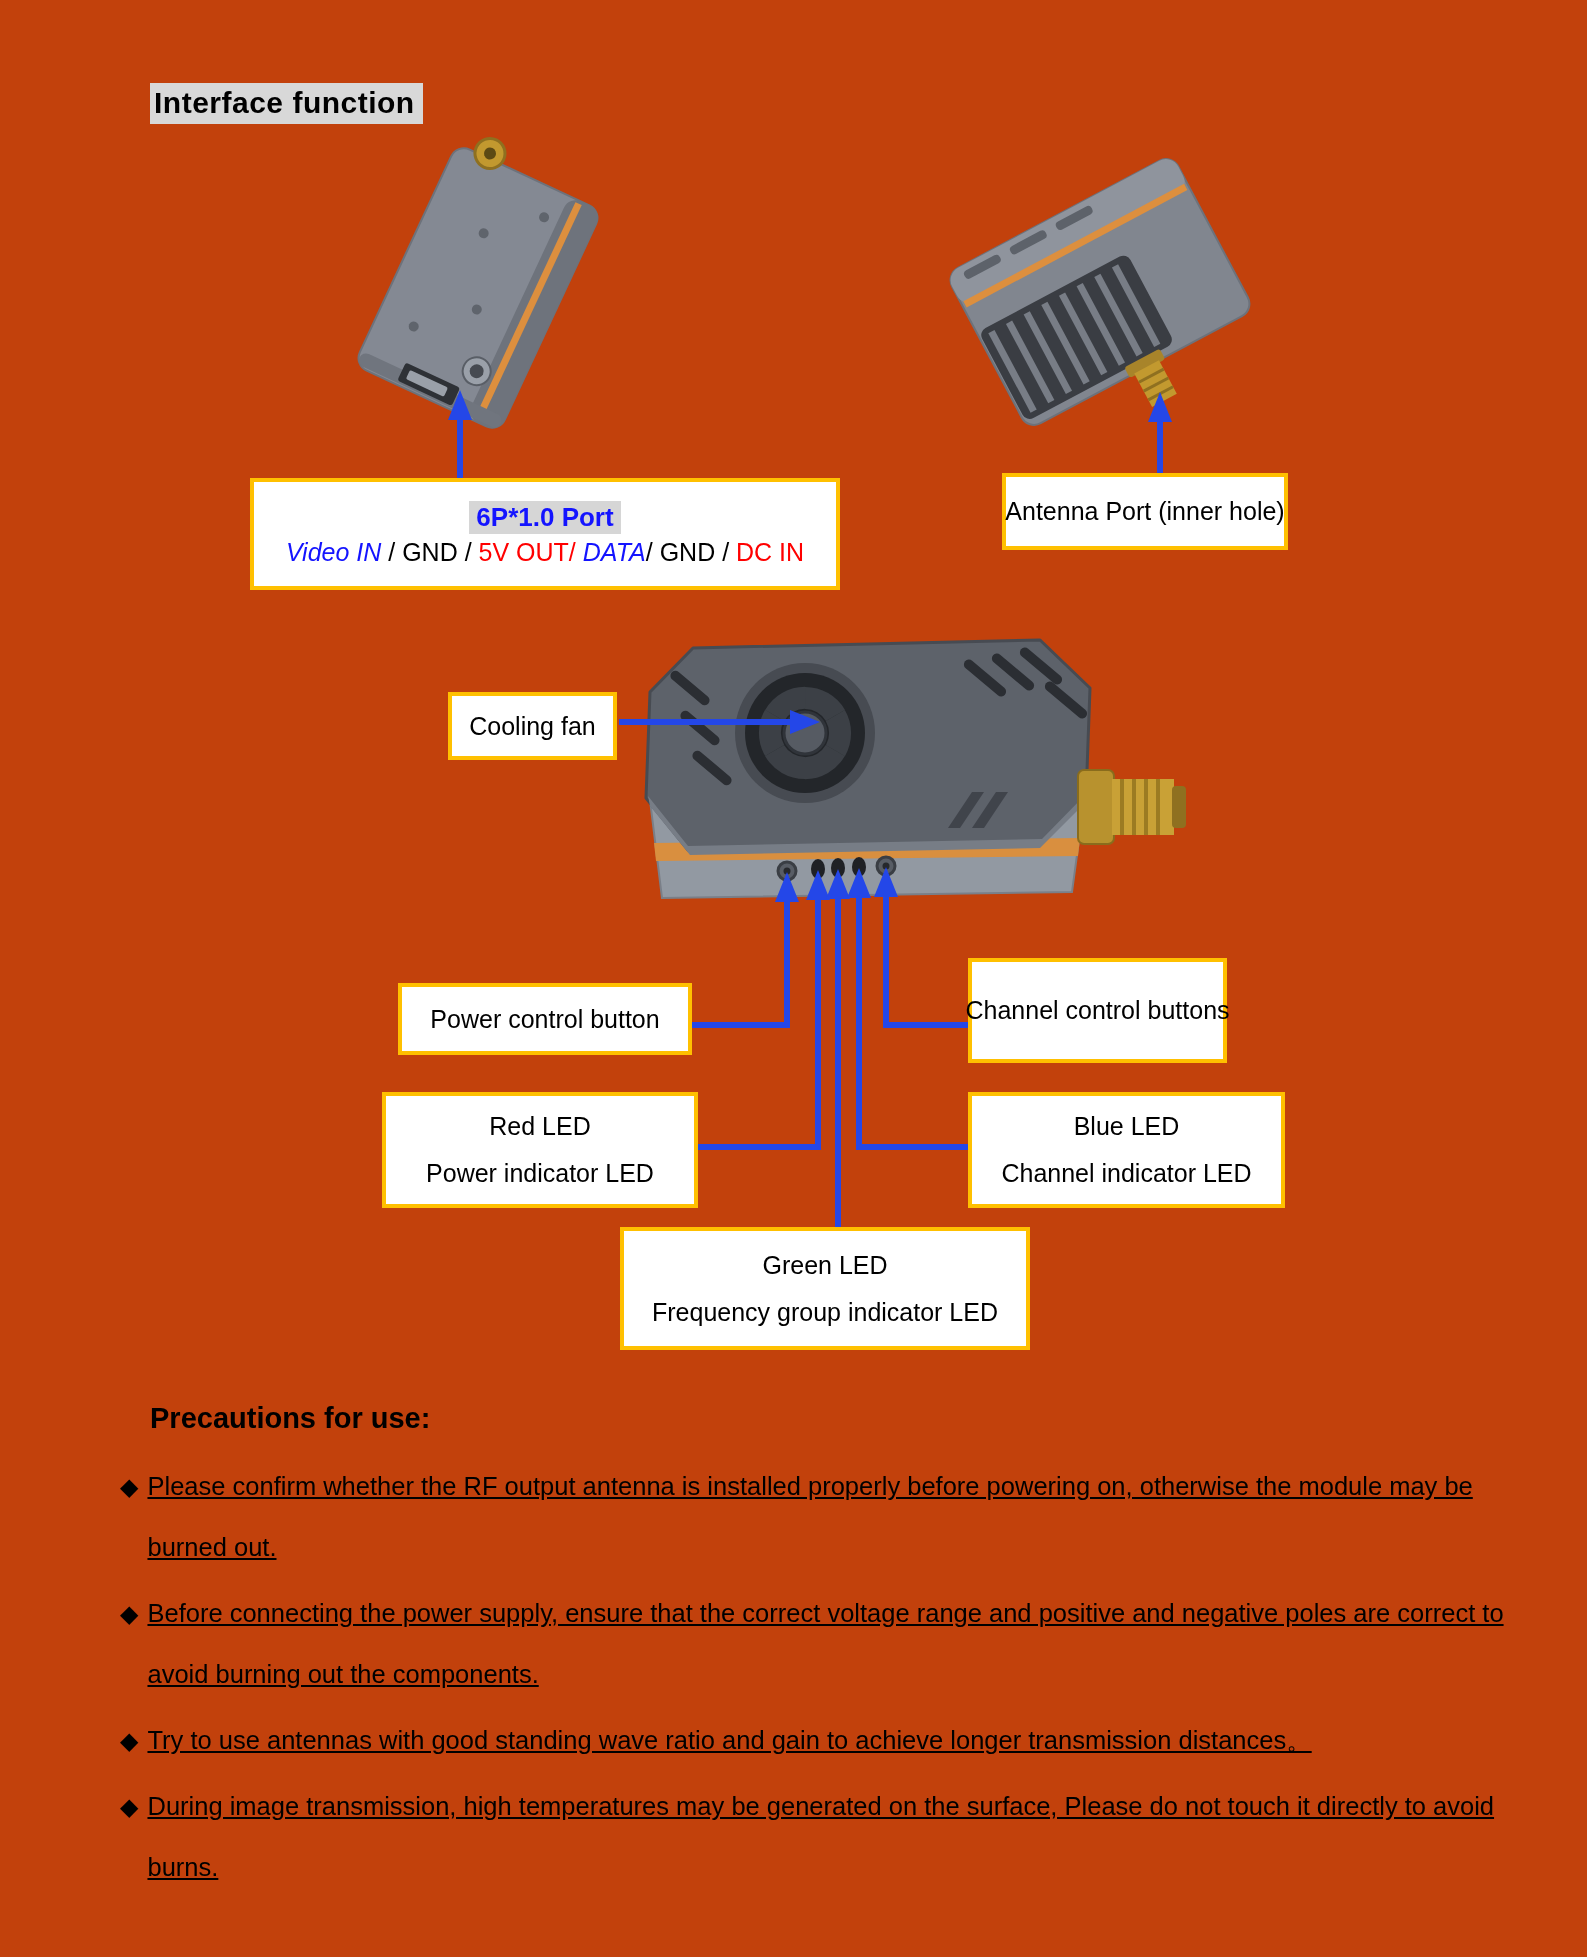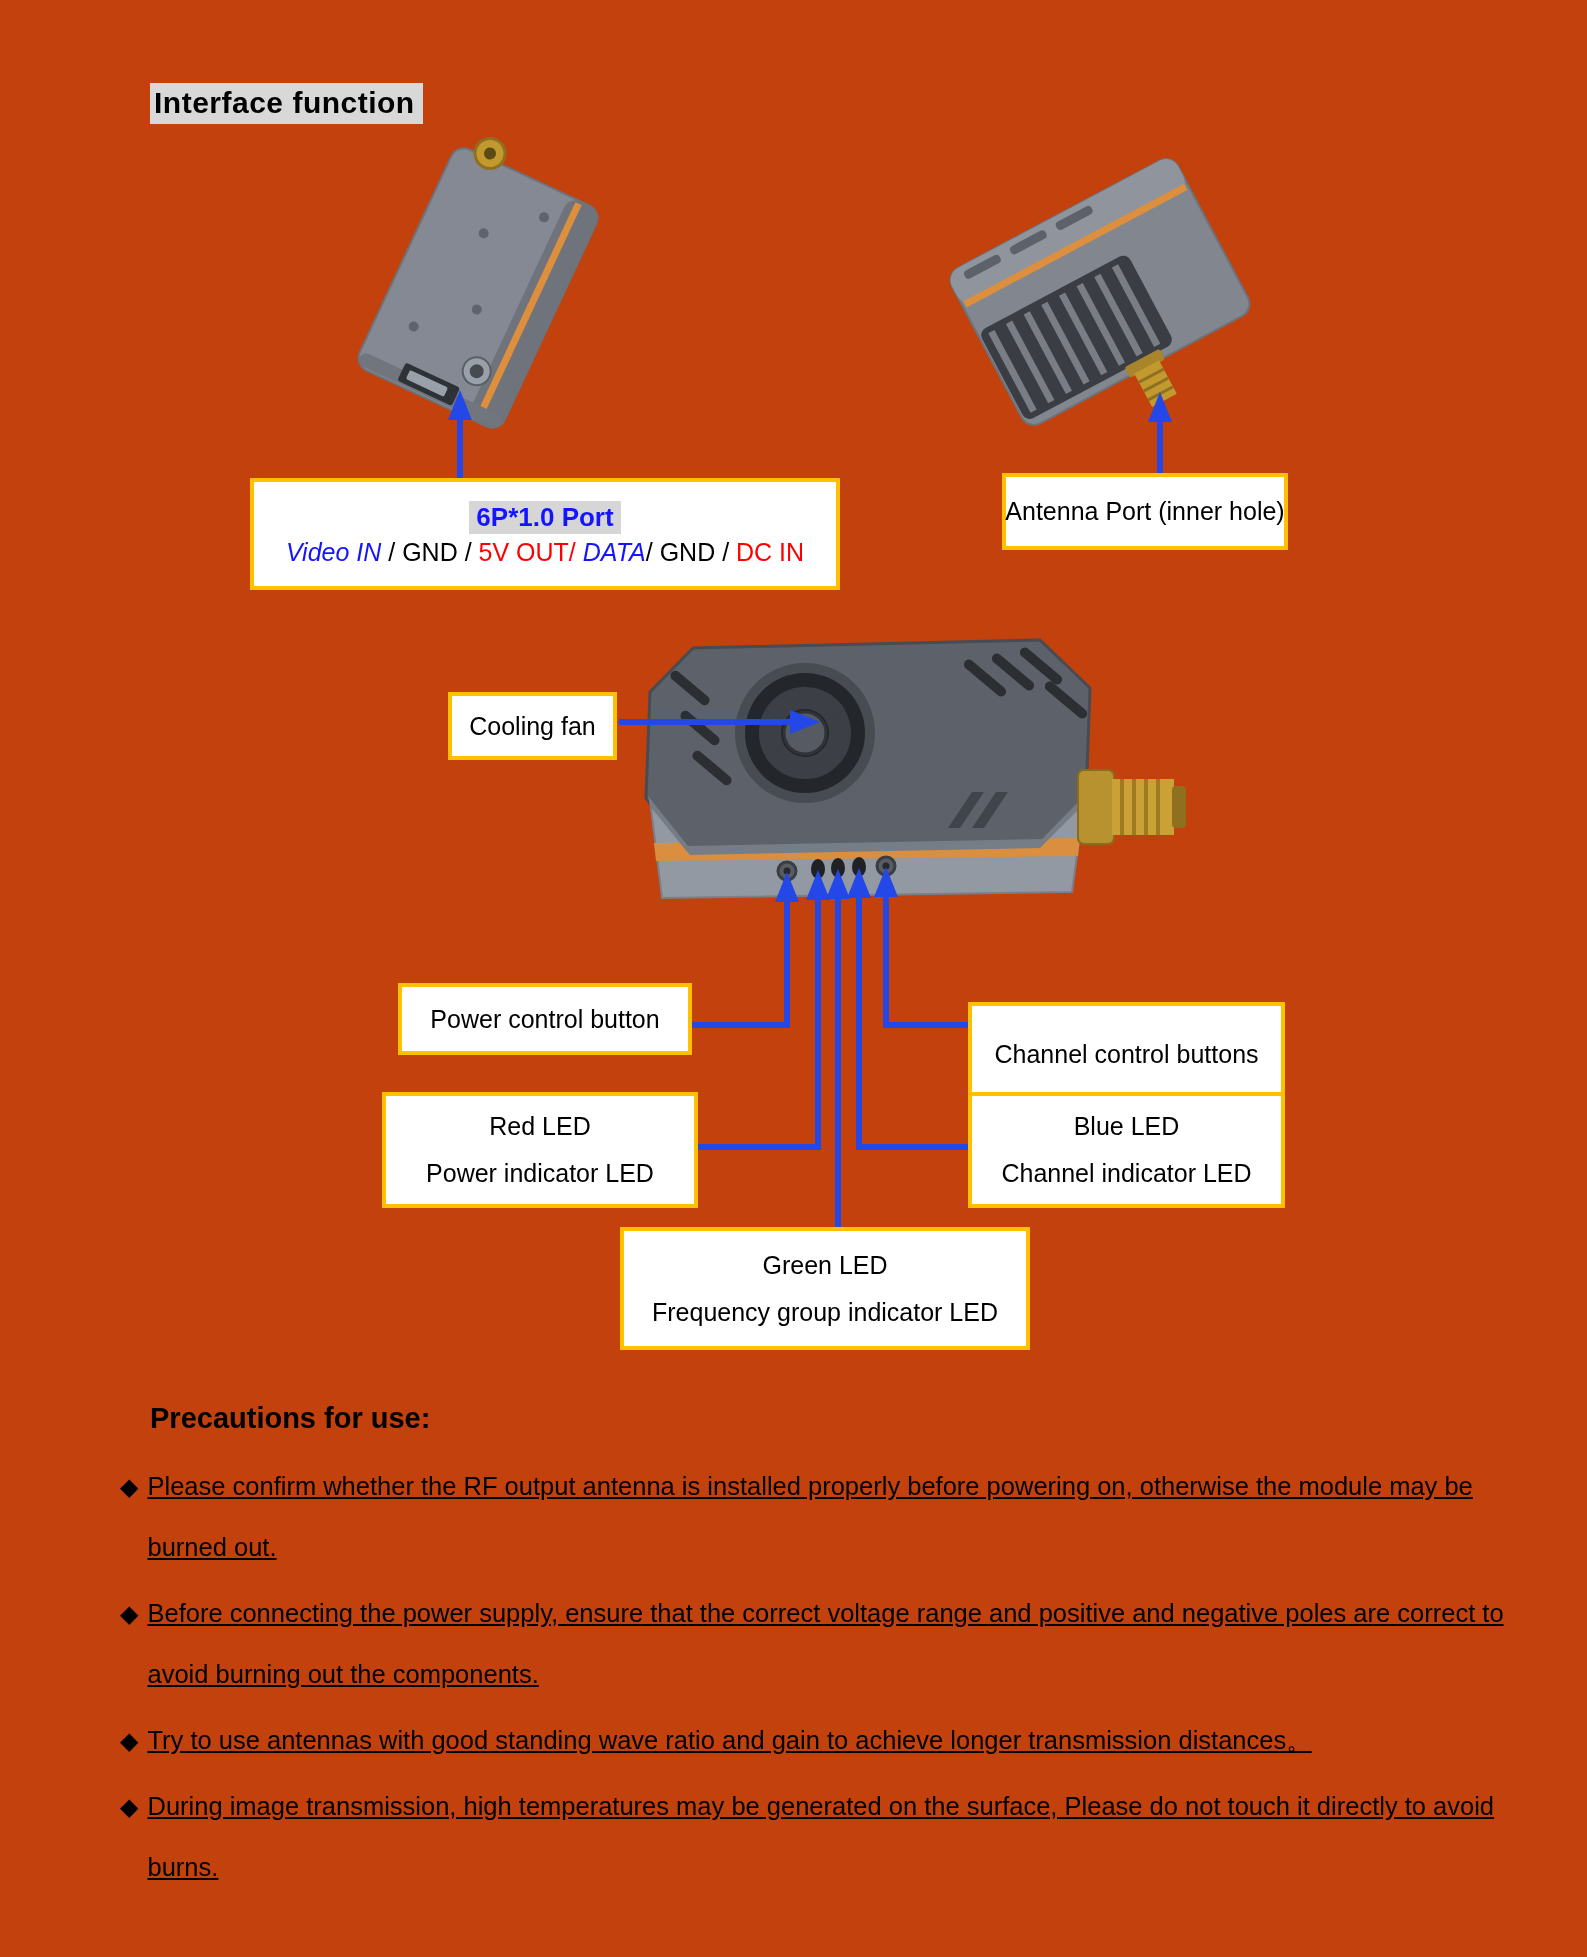--- a/index.html
+++ b/index.html
@@ -28,21 +28,21 @@
   .port-box{left:210px;top:478px;width:590px;height:112px;gap:4px;margin-left:40px;}
   .port-title{
     font-size:26px;font-weight:bold;color:#1414FF;
     background:#d6d6d6;padding:1px 7px;white-space:nowrap;
   }
   .port-pinout{font-size:25px;white-space:pre;}
   .pin-blue{color:#1414FF;font-style:italic;} .pin-red{color:#FF0000;} .pin-black{color:#000000;}
   .antenna-box{left:1002px;top:473px;width:286px;height:77px;}
   .fan-box{left:448px;top:692px;width:169px;height:68px;}
   .power-box{left:398px;top:983px;width:294px;height:72px;text-align:center;}
-  .channel-box{left:968px;top:958px;width:317px;height:105px;margin-top:44px;}
+  .channel-box{left:968px;top:958px;width:259px;height:105px;}
   .redled-box{left:382px;top:1092px;width:316px;height:116px;}
   .blueled-box{left:968px;top:1092px;width:317px;height:116px;}
   .greenled-box{left:620px;top:1227px;width:410px;height:123px;}
   .precautions-heading{
     position:absolute;left:150px;top:1402px;
     font-size:29px;font-weight:bold;color:#000;
   }
   .bullets{
     position:absolute;left:120px;top:1456px;width:1400px;
   }

